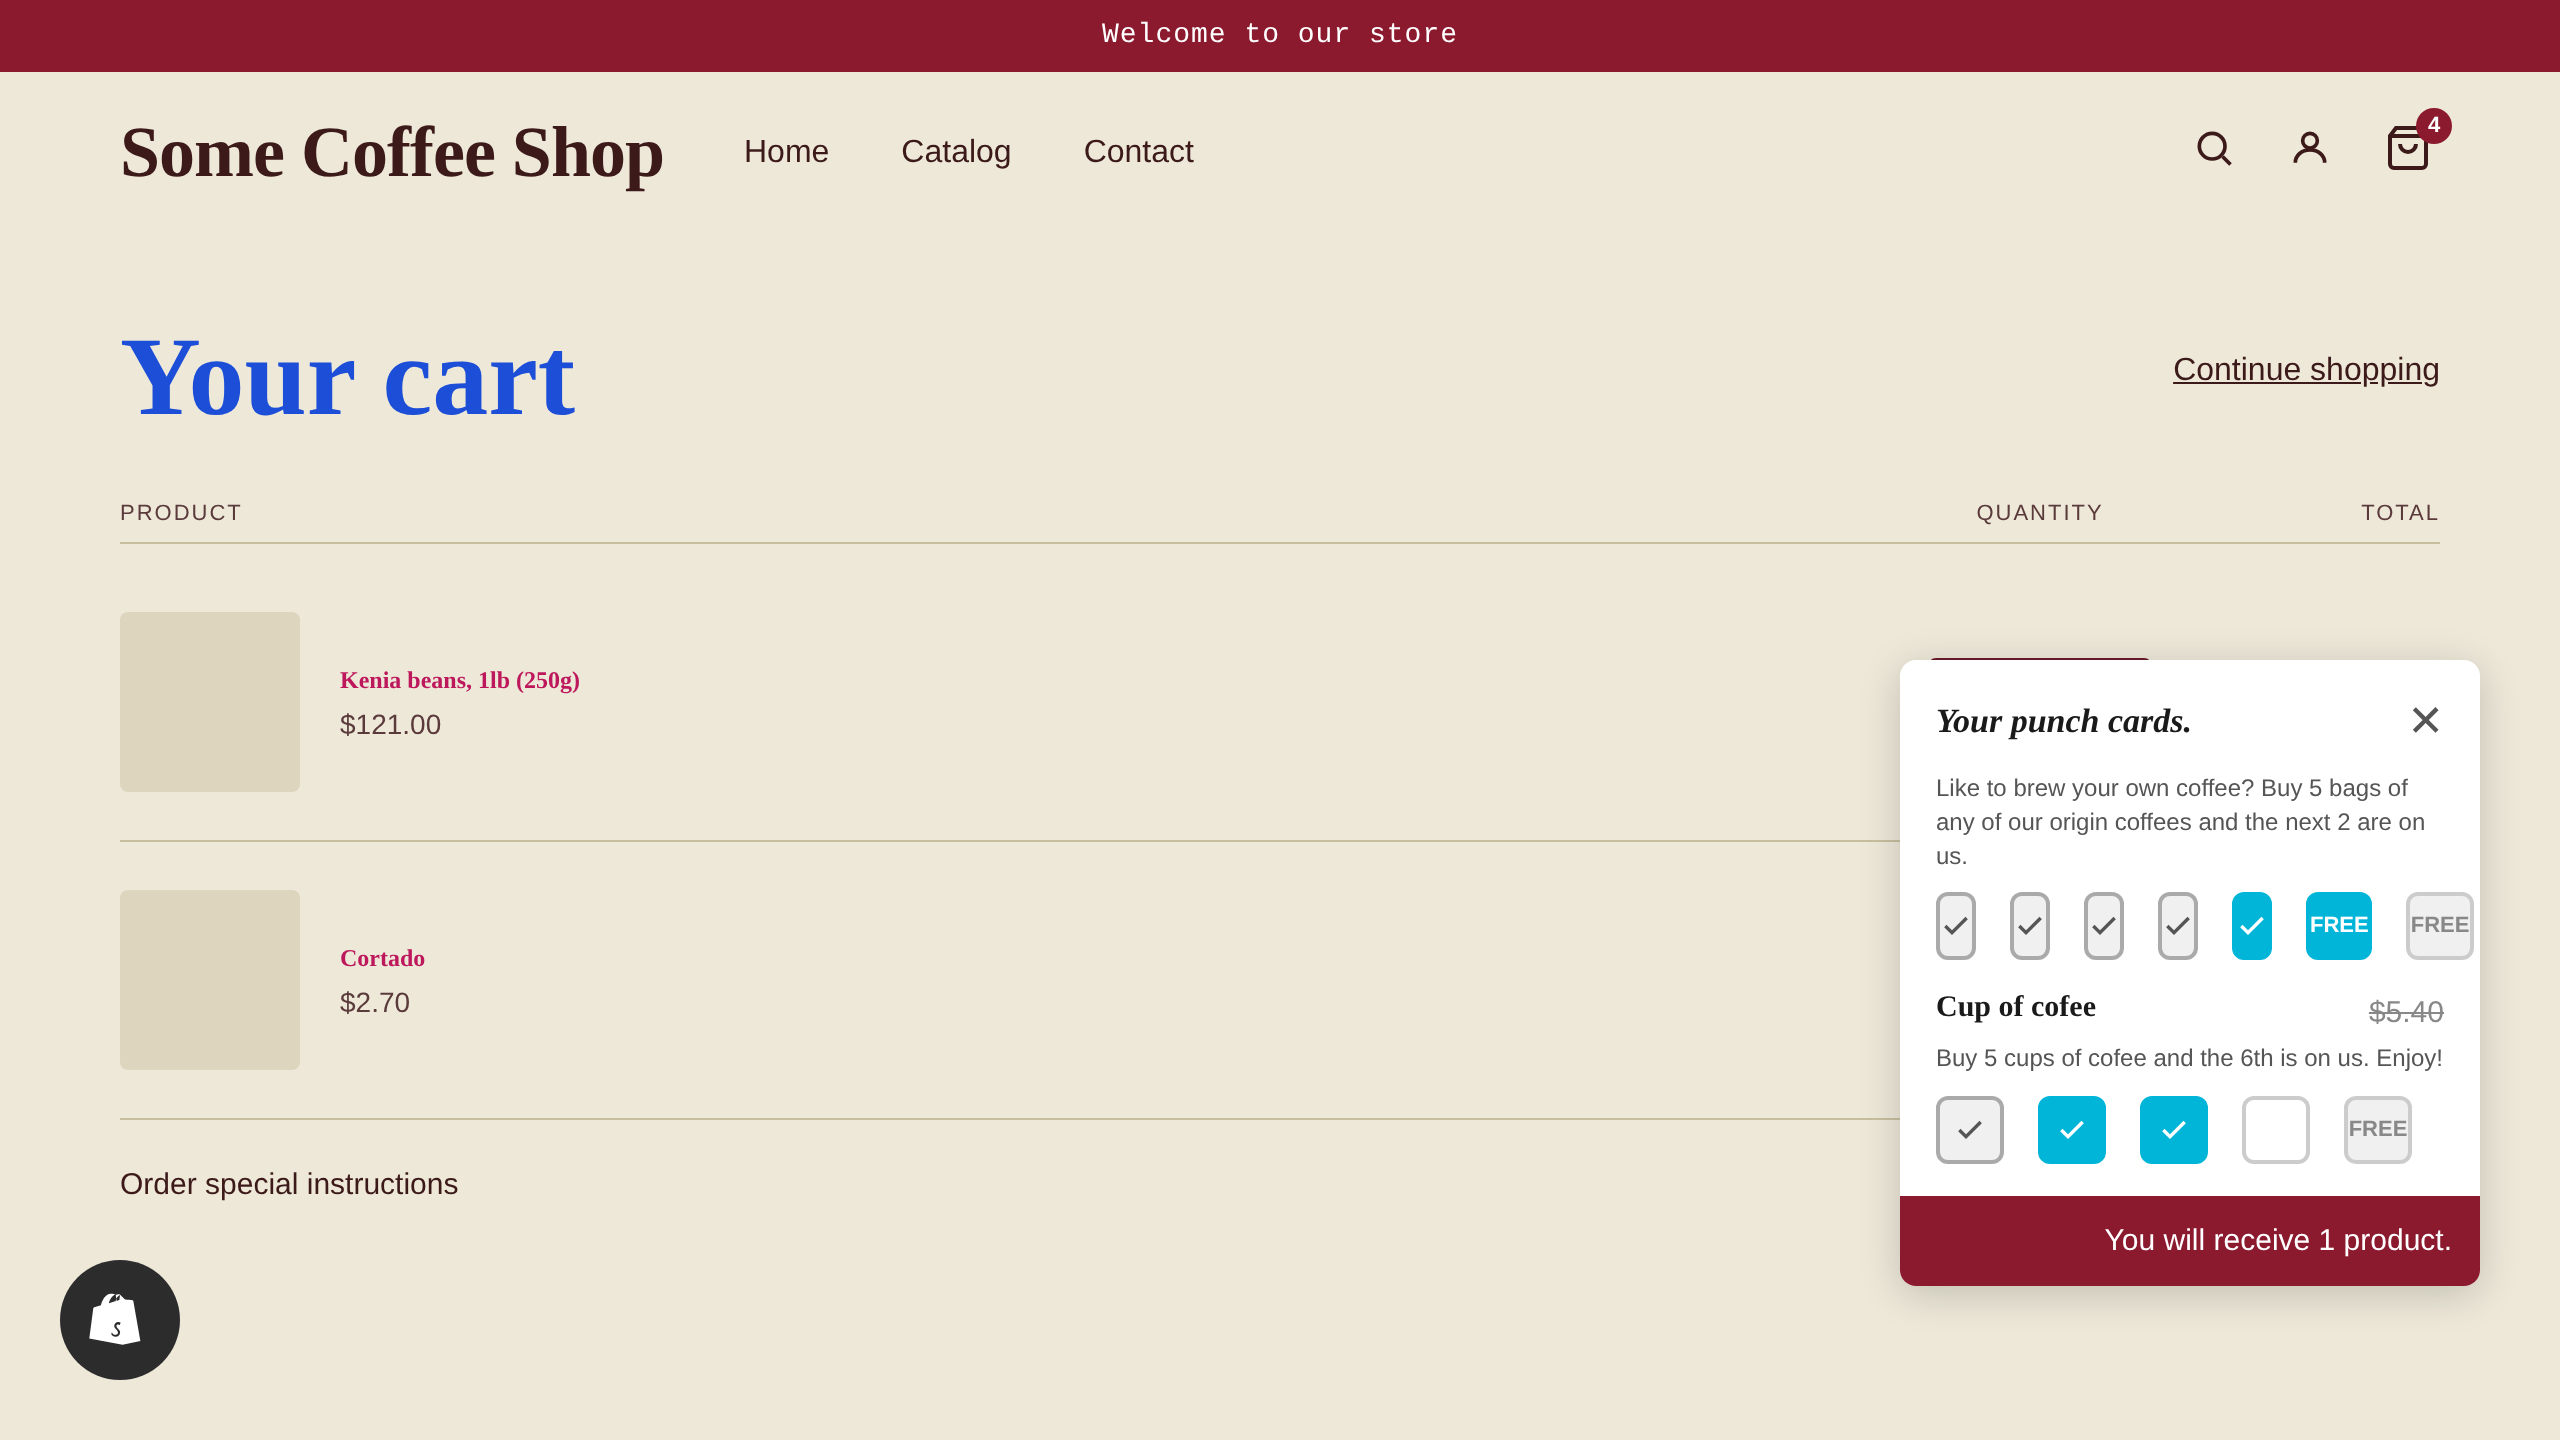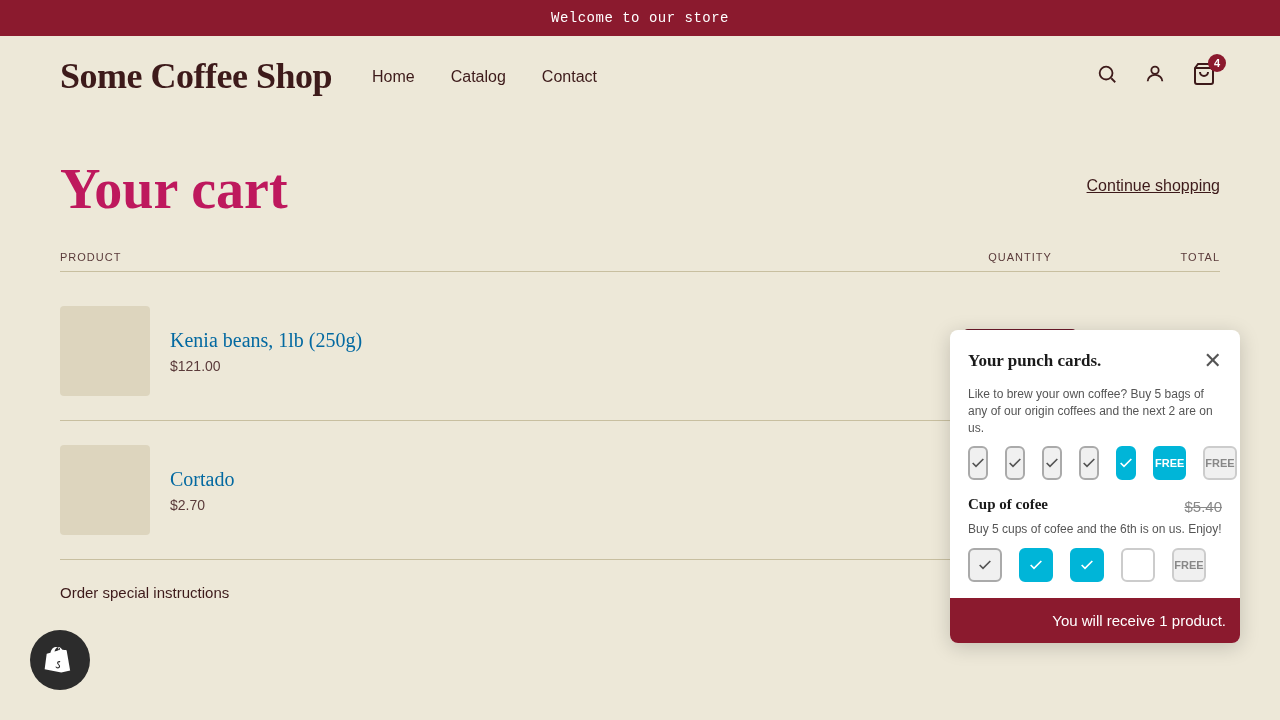--- a/index.html
+++ b/index.html
@@ -85,21 +85,21 @@
 
     .cart-header {
       display: flex;
       align-items: flex-start;
       justify-content: space-between;
       margin-bottom: 30px;
     }
     .cart-title {
       font-size: 56px;
       font-weight: 700;
-      color: #be185d;
+      color: #1d4ed8;
     }
     .continue-shopping {
       font-family: Helvetica, Arial, sans-serif;
       font-size: 16px;
       color: #3d1a1a;
       text-decoration: underline;
       cursor: pointer;
       background: none;
       border: none;
       margin-top: 20px;
@@ -155,23 +155,23 @@
     }
     .product-thumb {
       width: 90px;
       height: 90px;
       background: #ddd5be;
       border-radius: 4px;
       flex-shrink: 0;
     }
     .product-details {}
     .product-name {
-      font-size: 20px;
-      font-weight: 400;
-      color: #0369a1;
+      font-size: 12px;
+      font-weight: 700;
+      color: #be185d;
       margin-bottom: 6px;
     }
     .product-price {
       font-size: 14px;
       color: #5a3a3a;
       font-family: Helvetica, Arial, sans-serif;
     }
     .qty-control {
       width: 160px;
       display: flex;
@@ -237,20 +237,21 @@
     .popup-header {
       display: flex;
       justify-content: space-between;
       align-items: center;
       margin-bottom: 14px;
     }
     .popup-title {
       font-size: 17px;
       font-weight: 700;
       color: #1a1a1a;
+      font-style: italic;
     }
     .popup-close {
       background: none;
       border: none;
       font-size: 22px;
       cursor: pointer;
       color: #555;
       line-height: 1;
     }
 

